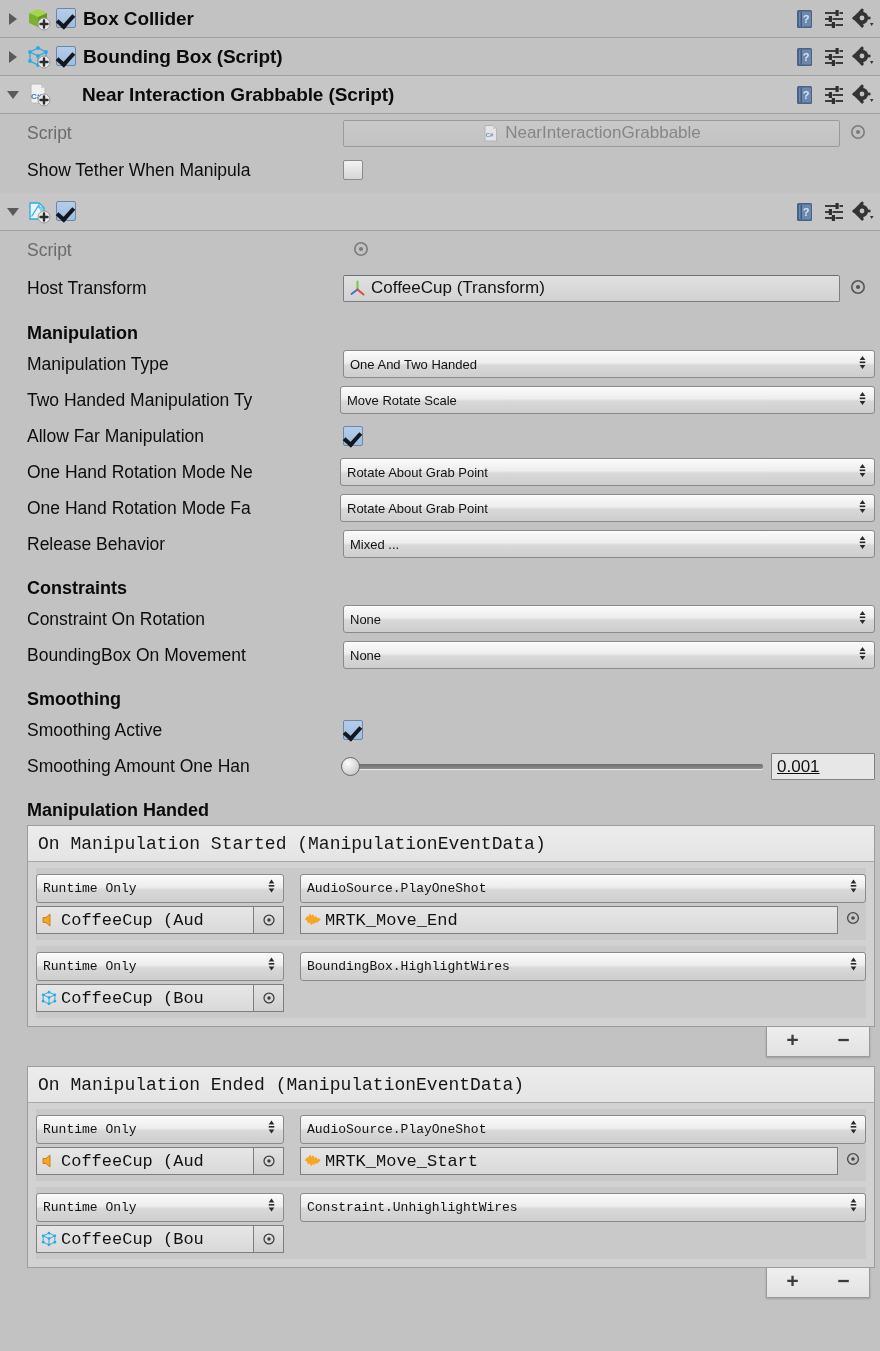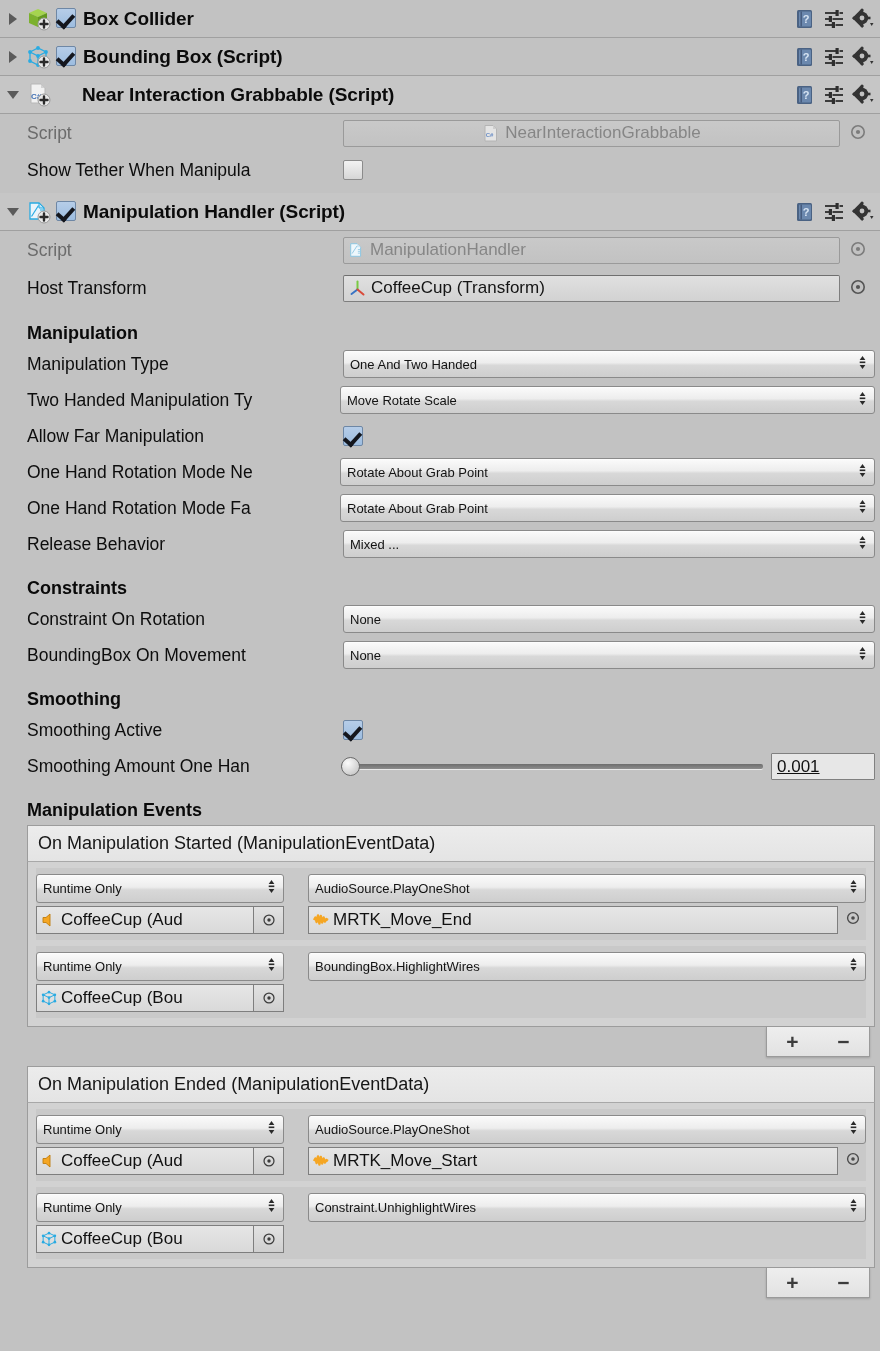--- a/index.html
+++ b/index.html
@@ -224,21 +224,21 @@
     border: 1px solid #808080;
     border-radius: 1px;
     font-size: 17px;
     line-height: 25px;
     padding-left: 5px;
     color: #101010;
     text-decoration: underline;
   }
 
   
-  .events-area { padding: 0 5px 0 27px; }
+  .events-area { padding: 0 5px 0 27px; font-family: Liberation Mono, monospace; }
 
   .event-title {
     height: 36px;
     background: linear-gradient(#ececec,#e4e4e4);
     border: 1px solid #9c9c9c;
     border-bottom: none;
     display: flex;
     align-items: center;
     padding-left: 10px;
     font-size: 18px;
@@ -251,21 +251,21 @@
     padding: 6px 8px 8px 8px;
   }
   .event-entry {
     background: #c9c9c9;
     padding: 4px 0 4px 0;
     margin-bottom: 6px;
   }
   .event-entry:last-child { margin-bottom: 0; }
   .entry-row {
     display: flex;
-    gap: 24px;
+    gap: 16px;
     height: 32px;
   }
   .entry-col-left { width: 248px; flex: 0 0 auto; display:flex; align-items:center; }
   .entry-col-right { flex: 1 1 auto; min-width: 0; display:flex; align-items:center; }
 
   .objfield-ev {
     height: 28px;
     background: linear-gradient(#e6e6e6,#d9d9d9);
     border: 1px solid #7e7e7e;
     display: flex;
@@ -505,21 +505,20 @@
       <path d="M13 4l5 5h-5z" fill="#bfe4f7" stroke="#29abe2" stroke-width="1"></path>
       <path d="M5.5 17.5L12.5 6.5" stroke="#29abe2" stroke-width="1.2"></path>
       <path d="M14 11h3M14 13.5h3M14 16h3" stroke="#29abe2" stroke-width="1.1"></path>
       <circle cx="18" cy="18" r="6" fill="#e8e8e8" stroke="#9a9a9a" stroke-width="1"></circle>
       <path d="M18 14.5v7M14.5 18h7" stroke="#2b2b2b" stroke-width="2.4" stroke-linecap="round"></path>
     </svg>
   </span>
   <span class="comp-check">
     <span class="chkbox blue checked"></span>
   </span>
-  <span class="comp-title">Manipulation Handler (Script)</span>
   <span class="hdr-icons">
     <span>
       <svg width="22" height="22" viewBox="0 0 22 22">
         <rect x="3" y="2" width="15" height="18" rx="1.5" fill="#4a6283"></rect>
         <rect x="5" y="3.5" width="12" height="15" rx="1" fill="#6b88ae"></rect>
         <rect x="6.5" y="3.5" width="1.4" height="15" fill="#44597a"></rect>
         <text x="12" y="15" font-size="11" font-family="Liberation Sans, sans-serif" font-weight="bold" fill="#d7e4f3" text-anchor="middle">?</text>
       </svg>
     </span>
     <span>
@@ -543,31 +542,20 @@
         </g>
         <circle cx="10" cy="10" r="2.4" fill="#c2c2c2"></circle>
         <path d="M18 15l3.5 0L19.7 18z" fill="#343434"></path>
       </svg>
     </span>
   </span>
 </div>
 
 <div class="prop-row" style="height:38px;">
   <span class="prop-label dim">Script</span>
-  <span class="objfield dim" style="max-width:497px;">
-    <span class="oi">
-      <svg width="18" height="18" viewBox="0 0 20 20">
-        <path d="M3 3h7l4 4v10H3z" fill="#eef7fc" stroke="#8cc6e2" stroke-width="1.1"></path>
-        <path d="M10 3l4 4h-4z" fill="#cfe8f6"></path>
-        <path d="M4.5 14L10 5.5" stroke="#8cc6e2" stroke-width="1"></path>
-        <path d="M11 9.5h2.5M11 11.5h2.5M11 13.5h2.5" stroke="#8cc6e2" stroke-width="0.9"></path>
-      </svg>
-    </span>
-    <span>ManipulationHandler</span>
-  </span>
   <span class="picker">
     <svg width="20" height="20" viewBox="0 0 20 20">
       <circle cx="10" cy="10" r="6.2" fill="none" stroke="#7c7c7c" stroke-width="1.6"></circle>
       <circle cx="10" cy="10" r="2.1" fill="#7c7c7c"></circle>
     </svg>
   </span>
 </div>
 
 <div class="prop-row" style="height:38px;">
   <span class="prop-label">Host Transform</span>
@@ -713,21 +701,21 @@
   <span class="prop-label clip" style="width:314px;">Smoothing Amount One Han</span>
   <span class="slider-wrap">
     <span class="slider-track"></span>
     <span class="slider-knob"></span>
   </span>
   <span class="numfield" style="margin-right:5px;">0.001</span>
 </div>
 
 <div class="gap-sm"></div>
 
-<div class="section-head" style="height:32px;">Manipulation Events</div>
+<div class="section-head" style="height:32px;">Manipulation Handed</div>
 
 <div class="events-area">
   <div class="event-title">On Manipulation Started (ManipulationEventData)</div>
   <div class="event-body">
 
     <div class="event-entry">
       <div class="entry-row">
         <span class="entry-col-left">
           <span class="popup" style="height:29px;">
             <span>Runtime Only</span>

